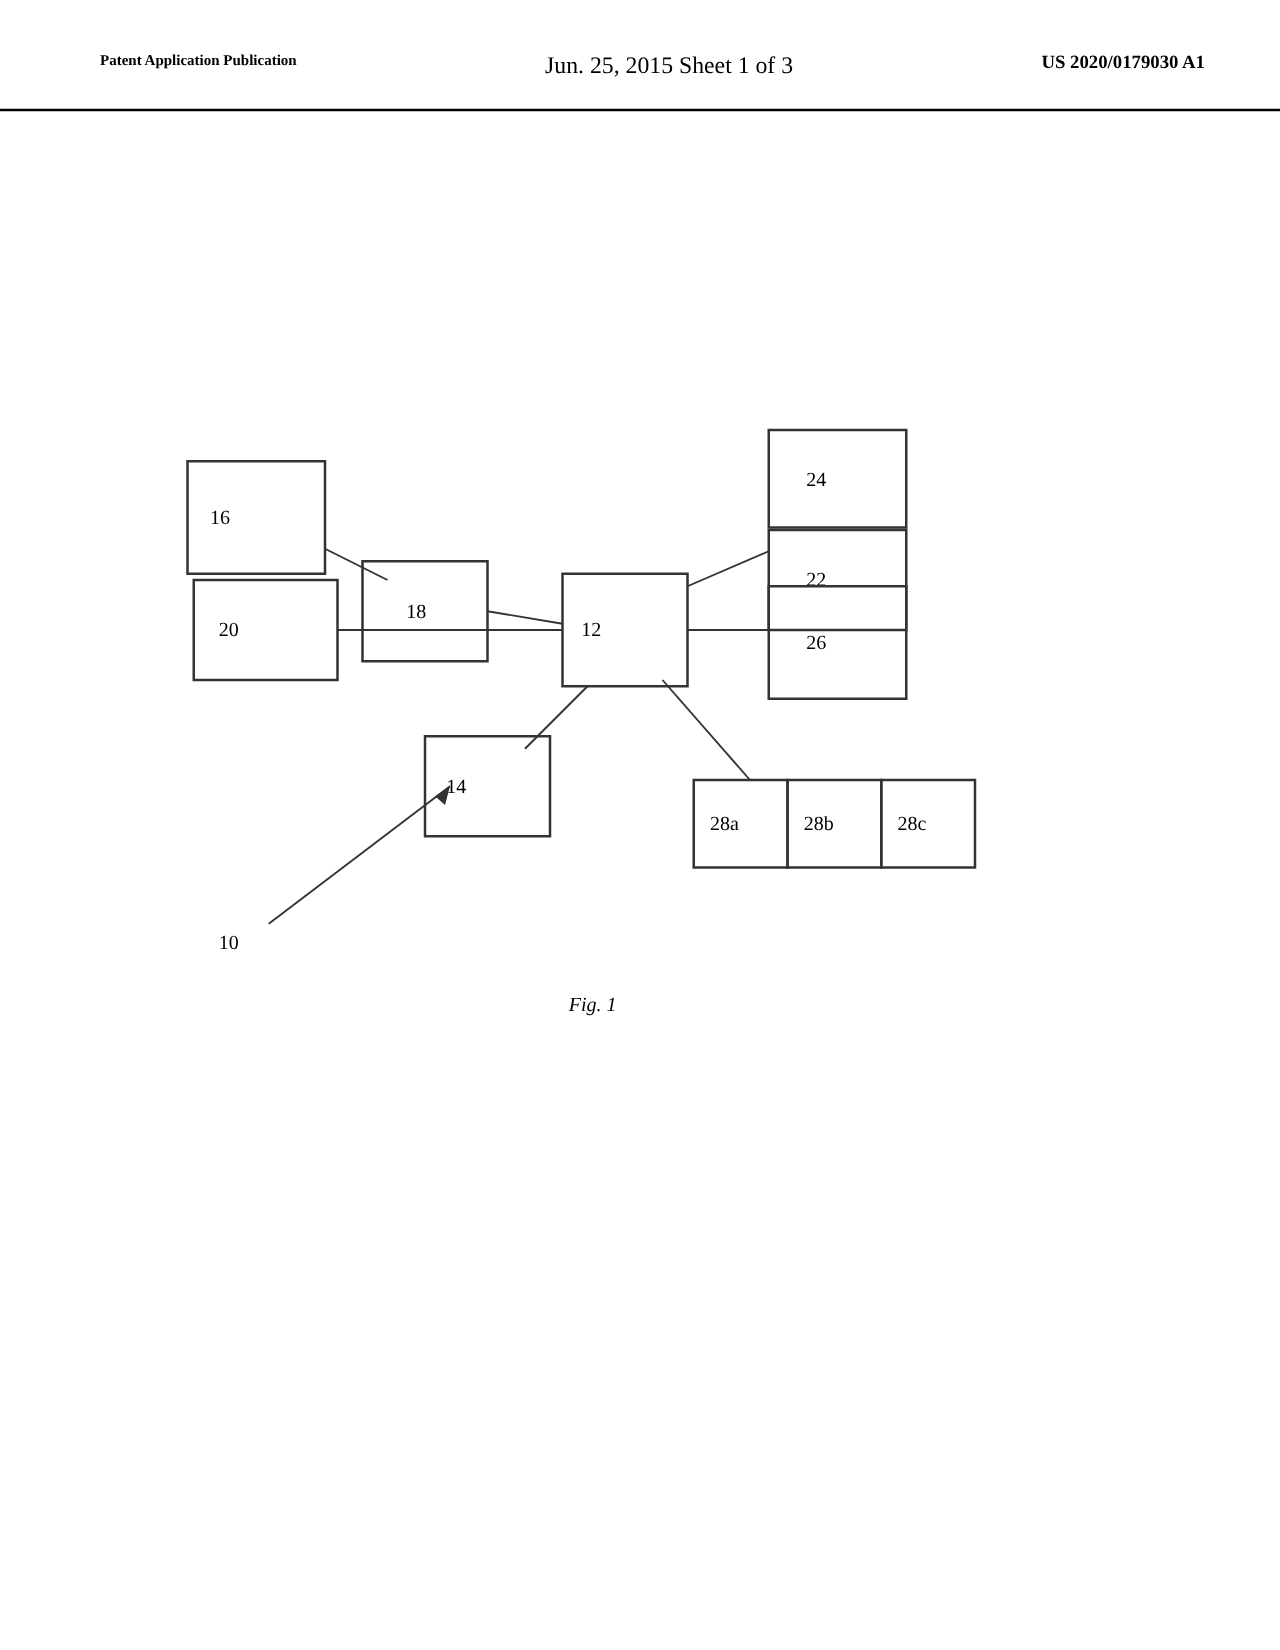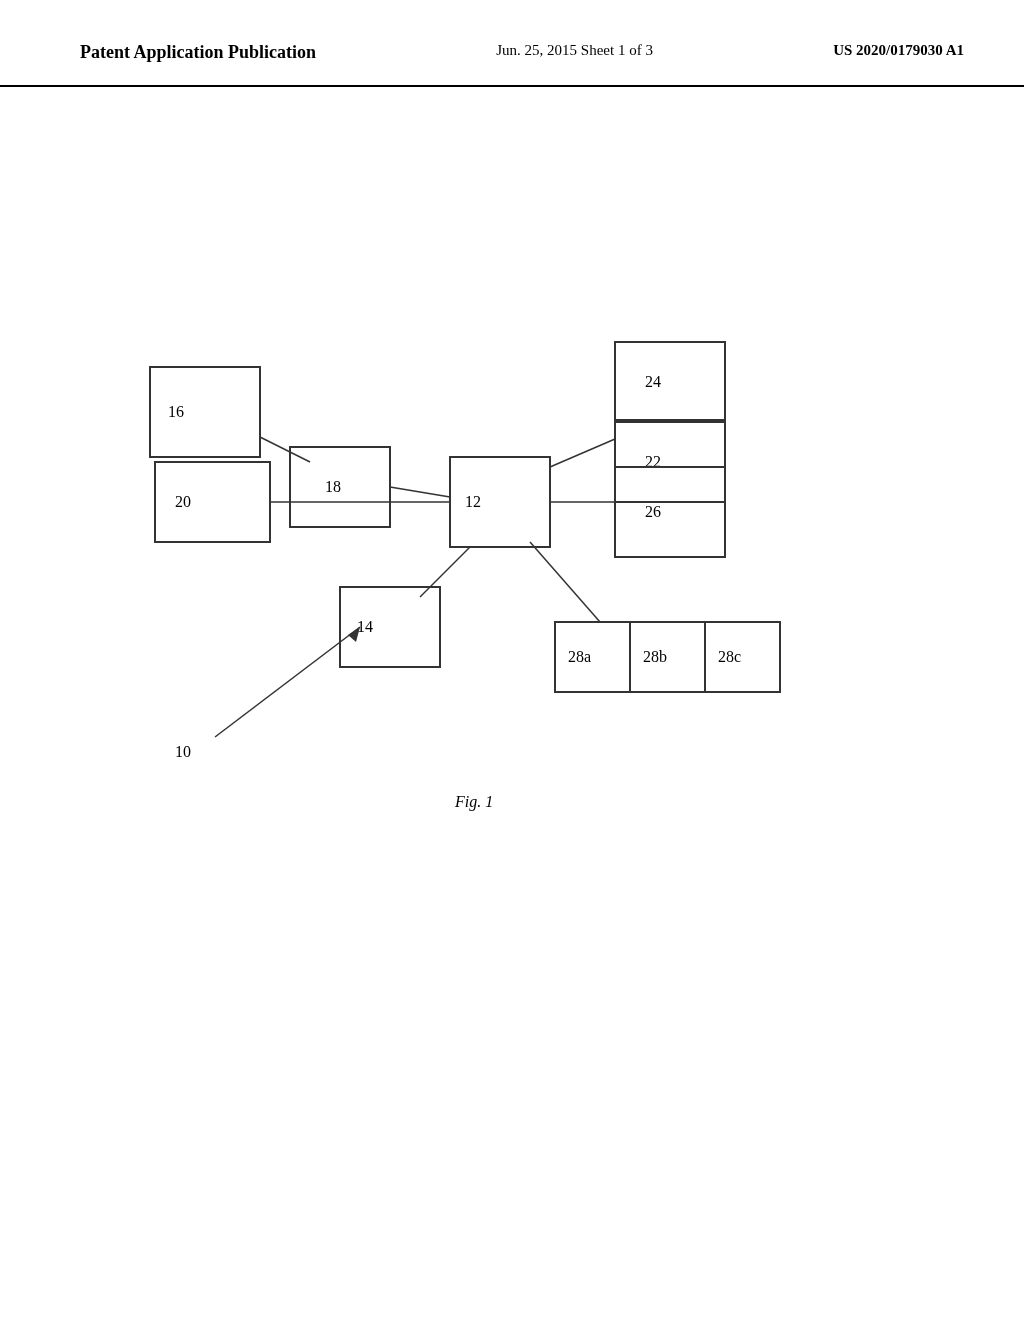--- a/index.html
+++ b/index.html
@@ -14,27 +14,27 @@
 
     .header {
       display: flex;
       justify-content: space-between;
       align-items: flex-start;
       padding: 40px 60px 20px 80px;
       border-bottom: 2px solid #000;
     }
 
     .header-left {
-      font-size: 18px;
+      font-size: 12px;
       font-weight: bold;
       line-height: 1.4;
     }
 
     .header-middle {
-      font-size: 15px;
+      font-size: 19px;
       text-align: center;
       line-height: 1.4;
     }
 
     .header-right {
       font-size: 15px;
       font-weight: bold;
       text-align: right;
       line-height: 1.4;
     }

